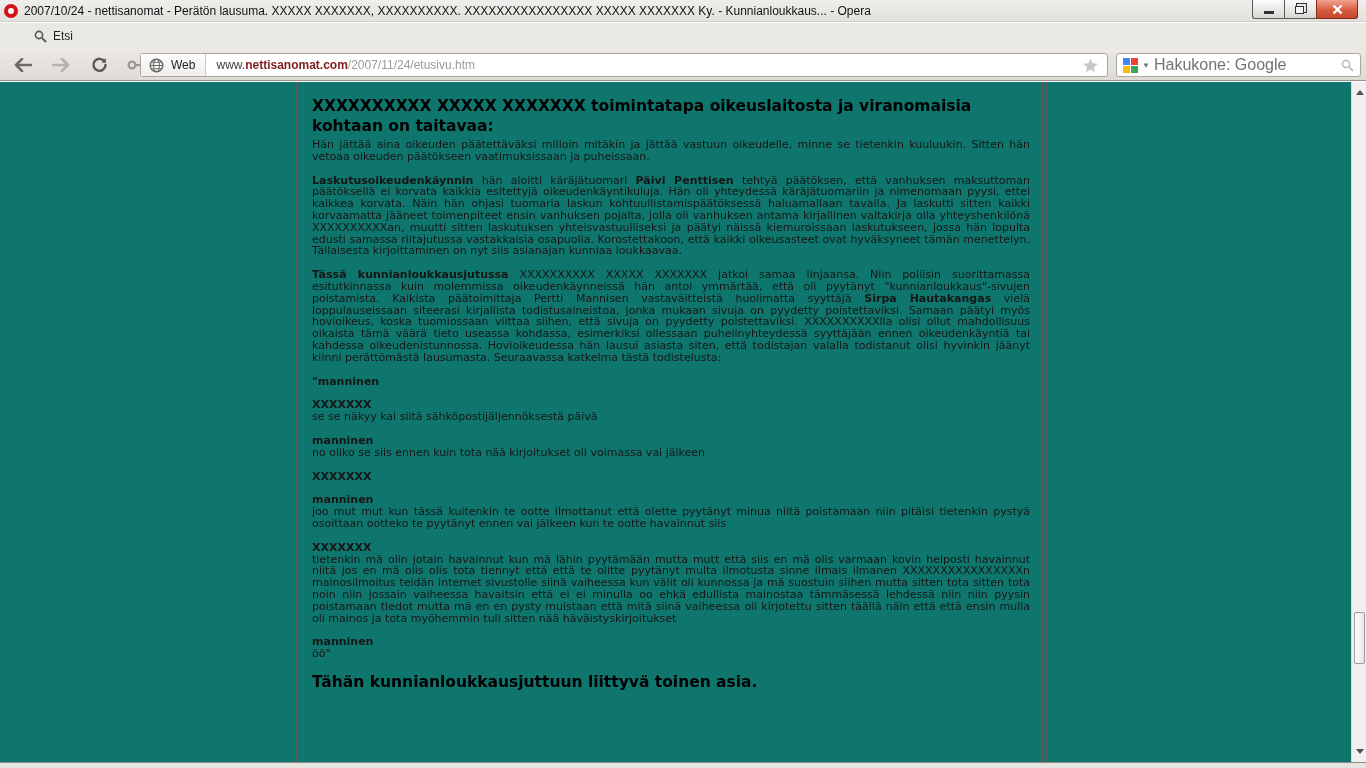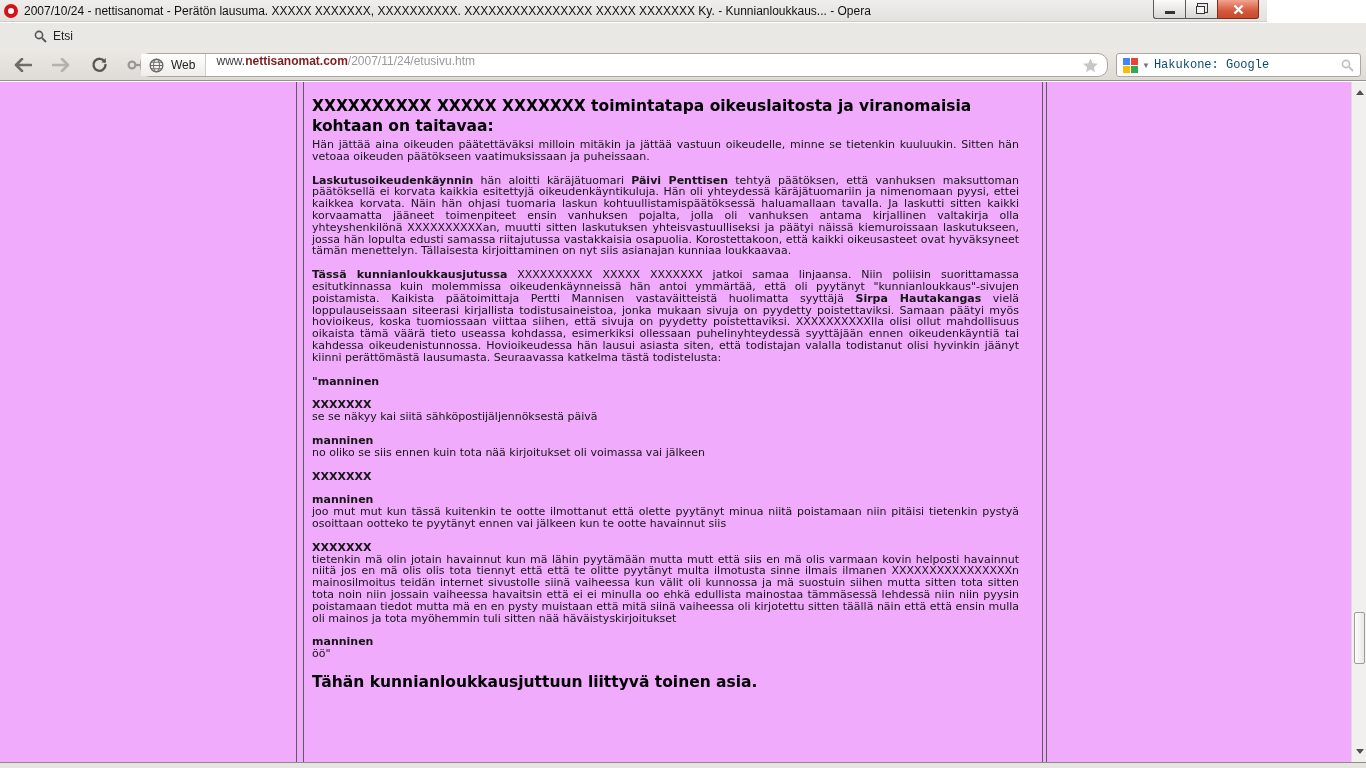--- a/index.html
+++ b/index.html
@@ -1,21 +1,21 @@
 <!DOCTYPE html>
 <html><head>
 <meta charset="utf-8">
 <style>
   * { margin:0; padding:0; box-sizing:border-box; }
   html,body { width:1366px; height:768px; overflow:hidden; background:#fff;
               font-family:"Liberation Sans", sans-serif; }
   .browser { position:relative; width:1366px; height:768px; background:#fff; }
 
   
-  .titlebar { position:absolute; left:0; top:0; width:1267px; height:22px;
+  .titlebar { position:absolute; left:0; top:0; width:1366px; height:22px;
     background:linear-gradient(#f0eeec,#e3e1dd); border-bottom:1px solid #cfcdc8;
     display:flex; align-items:center; }
   .opera-icon { width:14px; height:14px; margin:0 6px 0 4px; border-radius:50%;
     background:#fff; border:4px solid #d2131a; }
   .title-text { font-size:12px; color:#111; white-space:nowrap; overflow:hidden; }
   .win-controls { position:absolute; right:8px; top:0; display:flex; }
   .win-btn { width:32px; height:19px; border:1px solid #5a5a5a; border-top:none;
     background:linear-gradient(#fbfbfb,#d9d7d3); display:flex; align-items:center;
     justify-content:center; cursor:default; }
   .win-btn.min { border-radius:0 0 0 3px; border-right:none; }
@@ -32,49 +32,49 @@
   .findbar .mag { margin:0 6px 0 18px; }
   .find-label { font-size:12px; color:#222; }
 
   
   .navbar { position:absolute; left:0; top:49px; width:1366px; height:32px;
     background:linear-gradient(#ece9e5,#dedbd6); border-bottom:1px solid #96938d;
     display:flex; align-items:center; }
   .nav-btn { width:30px; height:26px; display:flex; align-items:center;
     justify-content:center; margin-left:8px; }
   .addr-field { position:absolute; left:140px; top:4px; width:968px; height:24px;
-    background:#fff; border:1px solid #a9a7a2; border-radius:10px;
-    display:flex; align-items:flex-start; }
+    background:#fff; border:1px solid #a9a7a2; border-radius:3px;
+    display:flex; align-items:center; }
   .addr-badge { display:flex; align-items:center; height:22px; padding:0 10px 0 8px;
     border-right:1px solid #cdcbc7; background:linear-gradient(#fdfdfd,#efeeec); }
   .addr-badge .badge-label { font-size:12px; color:#222; margin-left:7px; }
   .url { font-size:12px; margin-left:10px; white-space:nowrap; }
   .url .www { color:#404040; }
   .url .domain { color:#7f1d1d; font-weight:bold; }
   .url .path { color:#9a9a9a; }
   .addr-star { position:absolute; right:8px; top:3px; }
   .search-field { position:absolute; left:1116px; top:4px; width:245px; height:24px;
     background:#fff; border:1px solid #a9a7a2; border-radius:3px;
     display:flex; align-items:center; }
   .search-field .gicon { margin-left:6px; }
   .search-field .drop { font-size:8px; color:#777; margin:0 4px 0 4px; }
-  .search-text { font-size:12px; color:#0c4a6e; flex:1;font-family:Liberation Mono, monospace; }
+  .search-text { font-size:16px; color:#737373; flex:1; }
   .search-mag { margin-right:6px; opacity:.55; }
 
   
   .viewport { position:absolute; left:0; top:82px; width:1366px; height:680px;
-    background:#f0abfc; overflow:hidden;padding-left:35px; }
+    background:#0f766e; overflow:hidden;padding-left:35px; }
   .content-outer { position:absolute; left:296px; top:0; width:751px; height:680px;
     border-left:1px solid #5c5c5c; border-right:1px solid #5c5c5c; }
   .content-inner { margin-left:6px; margin-right:3px; height:100%;
     border-left:1px solid #5c5c5c; border-right:1px solid #5c5c5c;
     padding:14px 6px 0 8px; overflow:hidden; }
   .article { font-family:"DejaVu Sans", sans-serif; font-size:11px;
     line-height:11.8px; color:#161616; }
-  .article p { margin:0 17px 12px 0; text-align:justify; }
+  .article p { margin:0 6px 12px 0; text-align:justify; }
   .article h1 { font-size:15.5px; line-height:20px; font-weight:bold; color:#000;
     margin:0 0 3px 0; }
   .article h2 { font-size:15.5px; line-height:20px; font-weight:bold; color:#000;
     margin:6px 0 4px 0; }
 
   
   .scrollbar { position:absolute; right:0; top:0; width:15px; height:680px;
     background:#f1f0ee; border-left:1px solid #dddcda; }
   .sb-arrow { position:absolute; left:0; width:15px; height:17px; display:flex;
     align-items:center; justify-content:center; }

